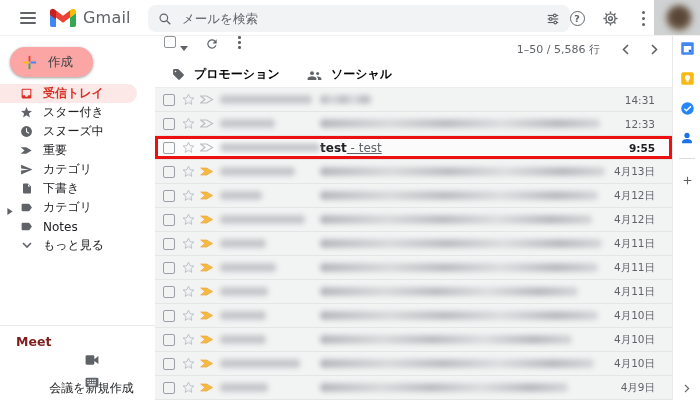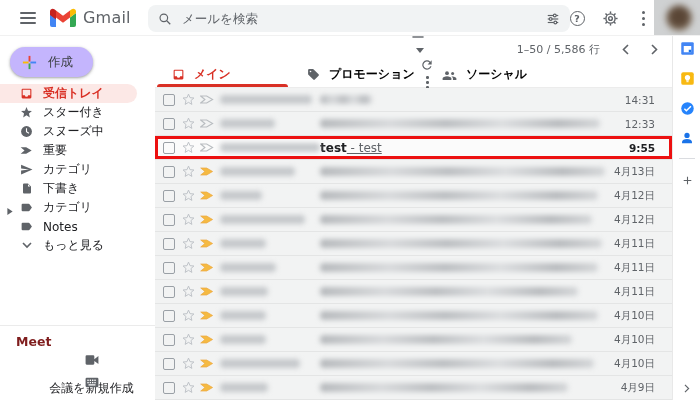--- a/index.html
+++ b/index.html
@@ -20,35 +20,35 @@
   .hdr-right { position:absolute; right:46px; top:0; height:36px; display:flex; align-items:center; gap:11px; }
   .hicon { width:22px; height:22px; display:flex; align-items:center; justify-content:center; color:#5f6368; }
   .help-circ { width:15px; height:15px; border:1.5px solid #5f6368; border-radius:50%; font-size:9.5px; display:flex; align-items:center; justify-content:center; color:#5f6368; font-weight:bold; }
   .dots-col { display:flex; flex-direction:column; gap:3px; }
   .dots-col i { width:3px; height:3px; background:#5f6368; border-radius:50%; }
   .avatar { position:absolute; right:0; top:0; width:46px; height:35px; overflow:hidden; background:#cfd1d2; }
   .avatar .blob { position:absolute; left:12px; top:5px; width:26px; height:26px; border-radius:50%; background:radial-gradient(circle at 50% 45%, #5a4636 0 40%, #8a7a68 70%, #cfd1d2 100%); filter:blur(3px); }
 
   
   .sidebar { position:absolute; top:36px; left:0; width:155px; height:364px; background:#fff; }
-  .compose { position:absolute; left:10px; top:11px; width:83px; height:30px; background:#c4b5fd; border-radius:16px; box-shadow:0 1px 2px rgba(60,64,67,.3),0 1px 3px 1px rgba(60,64,67,.15); display:flex; align-items:center; padding-left:11px; gap:10px;font-family:Liberation Serif, serif; }
+  .compose { position:absolute; left:10px; top:11px; width:83px; height:30px; background:#fca5a5; border-radius:16px; box-shadow:0 1px 2px rgba(60,64,67,.3),0 1px 3px 1px rgba(60,64,67,.15); display:flex; align-items:center; padding-left:11px; gap:10px;font-family:Liberation Serif, serif; }
   .compose-label { font-size:12.5px; color:#3c4043; }
   .nav { position:absolute; top:48px; left:0; width:155px; }
   .nav-item { height:19px; display:flex; align-items:center; padding-left:20px; gap:10px; font-size:12px; color:#202124; position:relative; border-radius:0 16px 16px 0; margin-right:18px; }
   .nav-item .nicon { width:13px; height:13px; flex:0 0 13px; display:flex; align-items:center; justify-content:center; }
   .nav-item.selected { background:#fce8e6; color:#d93025; font-weight:bold; }
   .nav-item .pre-caret { position:absolute; left:7px; top:6px; }
   .meet-divider { position:absolute; top:289px; left:0; width:155px; border-top:1px solid #ebebeb; }
   .meet-title { position:absolute; top:298px; left:16px; font-size:12.5px; font-weight:bold; color:#7f1d1d; }
   .meet-item { position:absolute; left:4px; width:155px; height:20px; display:flex; align-items:center; padding-left:20px; gap:11px; font-size:12px; color:#202124;flex-direction:column; }
   .meet-item.m1 { top:318px; } .meet-item.m2 { top:341px; }
 
   
   .main { position:absolute; top:36px; left:155px; width:517px; height:364px; background:#fff; }
-  .toolbar { height:26px; display:flex; align-items:center; padding-left:9px; position:relative;flex-direction:column; }
+  .toolbar { height:26px; display:flex; padding-left:9px; position:relative; }
   .sel-box { width:12px; height:12px; border:1.5px solid #8f9296; border-radius:2px; }
   .sel-caret { margin-left:4px; }
   .tb-refresh { margin-left:17px; }
   .tb-more { margin-left:19px; display:flex; flex-direction:column; gap:2.5px; }
   .tb-more i { width:2.5px; height:2.5px; background:#5f6368; border-radius:50%; }
   .tb-right { position:absolute; right:14px; top:0; height:26px; display:flex; align-items:center; gap:22px; }
   .pagination { font-size:11px; color:#5f6368; }
   .tabs { height:26px; display:flex; border-bottom:1px solid #ececec; }
   .tab { width:135px; display:flex; align-items:center; gap:9px; padding-left:17px; font-size:12px; color:#000000; position:relative;font-weight:bold; }
   .tab.selected { color:#d93025; font-weight:bold; }
@@ -292,26 +292,20 @@
       <span class="ptr"><svg width="7" height="11" viewBox="0 0 7 11">
             <path d="M6 1L1.5 5.5 6 10" stroke="#5f6368" stroke-width="1.6" fill="none"></path>
           </svg></span>
       <span class="ptr"><svg width="7" height="11" viewBox="0 0 7 11">
             <path d="M1 1l4.5 4.5L1 10" stroke="#5f6368" stroke-width="1.6" fill="none"></path>
           </svg></span>
     </div>
   </div>
 
   <div class="tabs">
-    <div class="tab selected ptr">
-      <svg width="13" height="13" viewBox="0 0 24 24">
-          <path d="M19 3H5a2 2 0 0 0-2 2v14a2 2 0 0 0 2 2h14a2 2 0 0 0 2-2V5a2 2 0 0 0-2-2zm0 12h-4a3 3 0 0 1-6 0H5V5h14v10z" fill="#d93025"></path>
-        </svg>
-      <span>メイン</span>
-    </div>
     <div class="tab ptr">
       <svg width="13" height="13" viewBox="0 0 24 24">
           <path d="M21.4 11.6l-9-9A2 2 0 0 0 11 2H4a2 2 0 0 0-2 2v7c0 .55.22 1.05.59 1.41l9 9a2 2 0 0 0 2.82 0l7-7a2 2 0 0 0 0-2.82zM6.5 8A1.5 1.5 0 1 1 8 6.5 1.5 1.5 0 0 1 6.5 8z" fill="#5f6368"></path>
         </svg>
       <span>プロモーション</span>
     </div>
     <div class="tab ptr">
       <svg width="15" height="12" viewBox="0 0 24 16">
           <g fill="#5f6368">
             <circle cx="8" cy="5" r="3"></circle>

